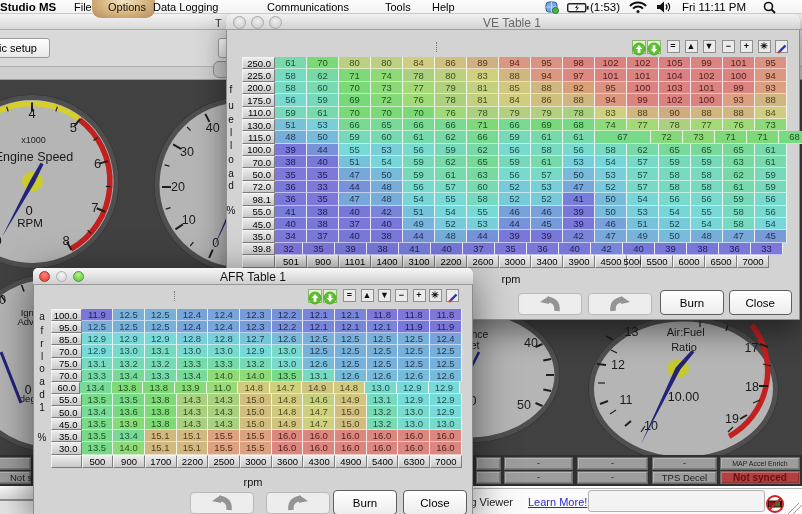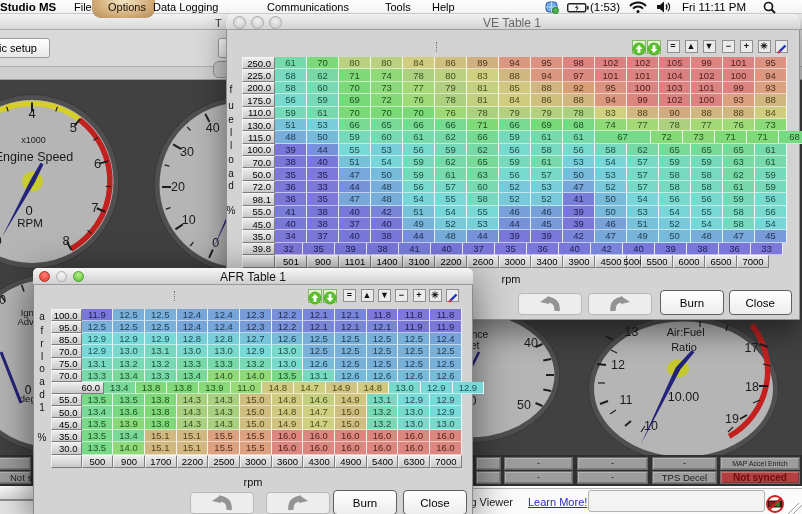--- a/index.html
+++ b/index.html
@@ -658,21 +658,21 @@
         <div class="dc b20" style="width:31.7px">14.0</div>
         <div class="dc b20" style="width:31.7px">14.0</div>
         <div class="dc b16" style="width:31.7px">13.5</div>
         <div class="dc b12" style="width:31.7px">13.1</div>
         <div class="dc b7" style="width:31.7px">12.6</div>
         <div class="dc b7" style="width:31.7px">12.6</div>
         <div class="dc b7" style="width:31.7px">12.6</div>
         <div class="dc b7" style="width:31.7px">12.6</div>
       </div>
       <div class="gr" style="height:12.13px">
-        <div class="hc rh" style="width:53px">60.0</div>
+        <div class="hc rh" style="width:29px">60.0</div>
         <div class="dc b15" style="width:31.7px">13.4</div>
         <div class="dc b18" style="width:31.7px">13.8</div>
         <div class="dc b18" style="width:31.7px">13.8</div>
         <div class="dc b19" style="width:31.7px">13.9</div>
         <div class="dc b21" style="width:31.7px">11.0</div>
         <div class="dc b25" style="width:31.7px">14.8</div>
         <div class="dc b24" style="width:31.7px">14.7</div>
         <div class="dc b26" style="width:31.7px">14.9</div>
         <div class="dc b25" style="width:31.7px">14.8</div>
         <div class="dc b11" style="width:31.7px">13.0</div>

